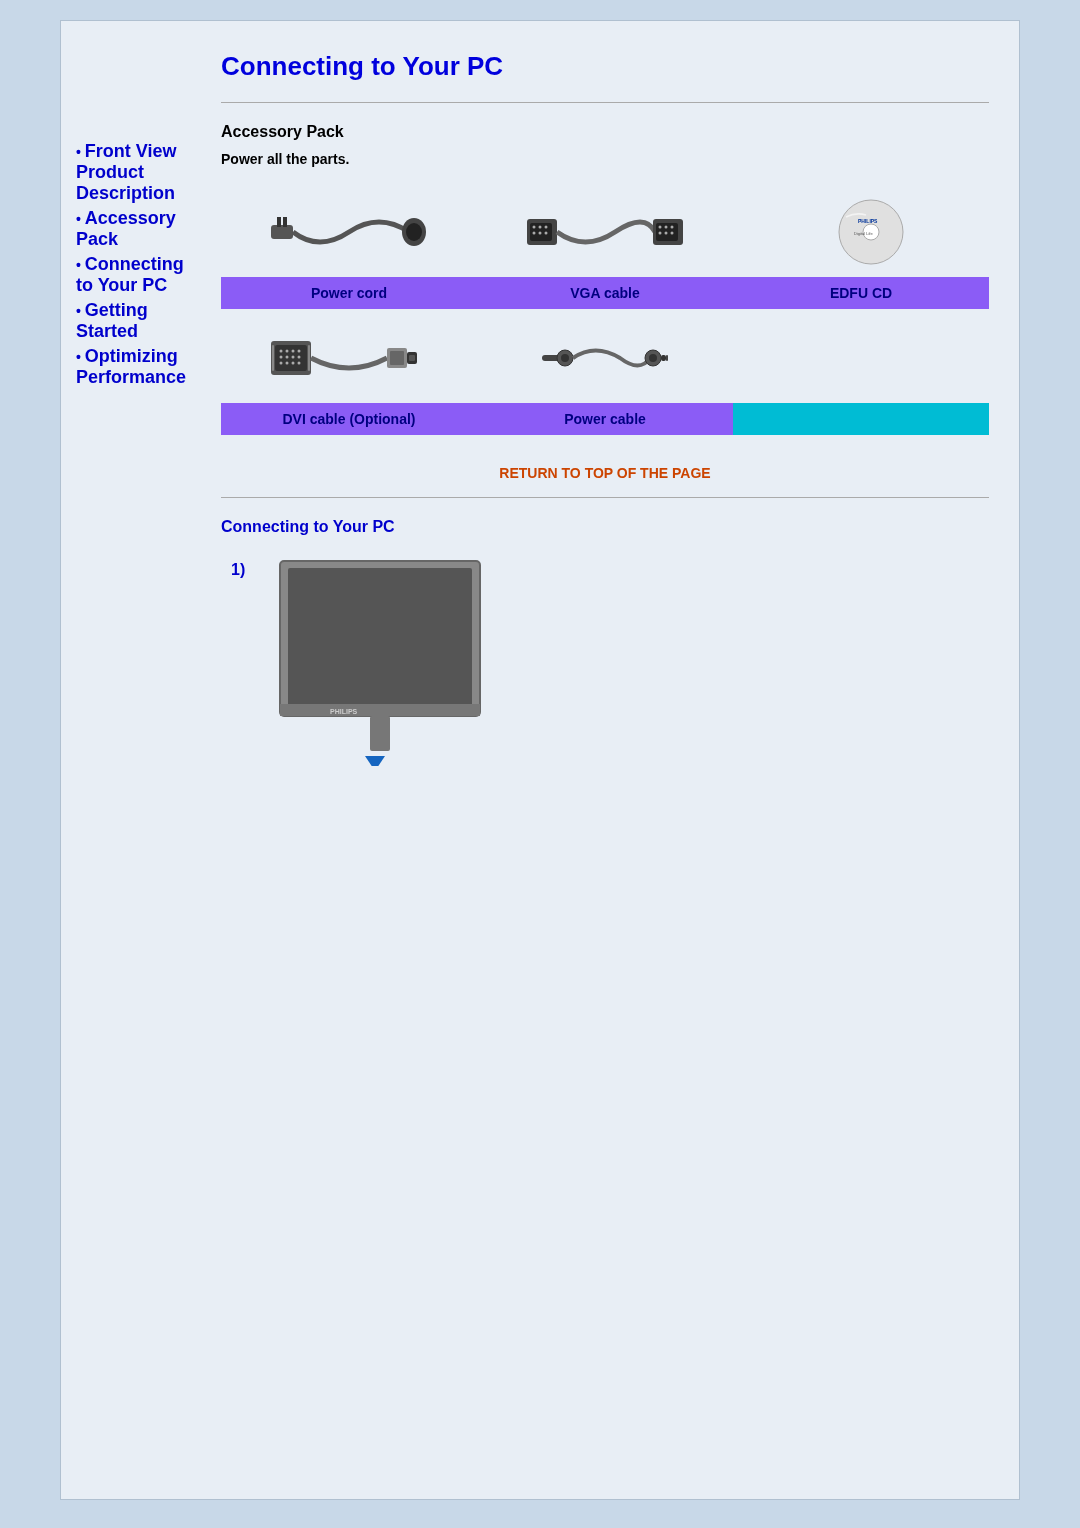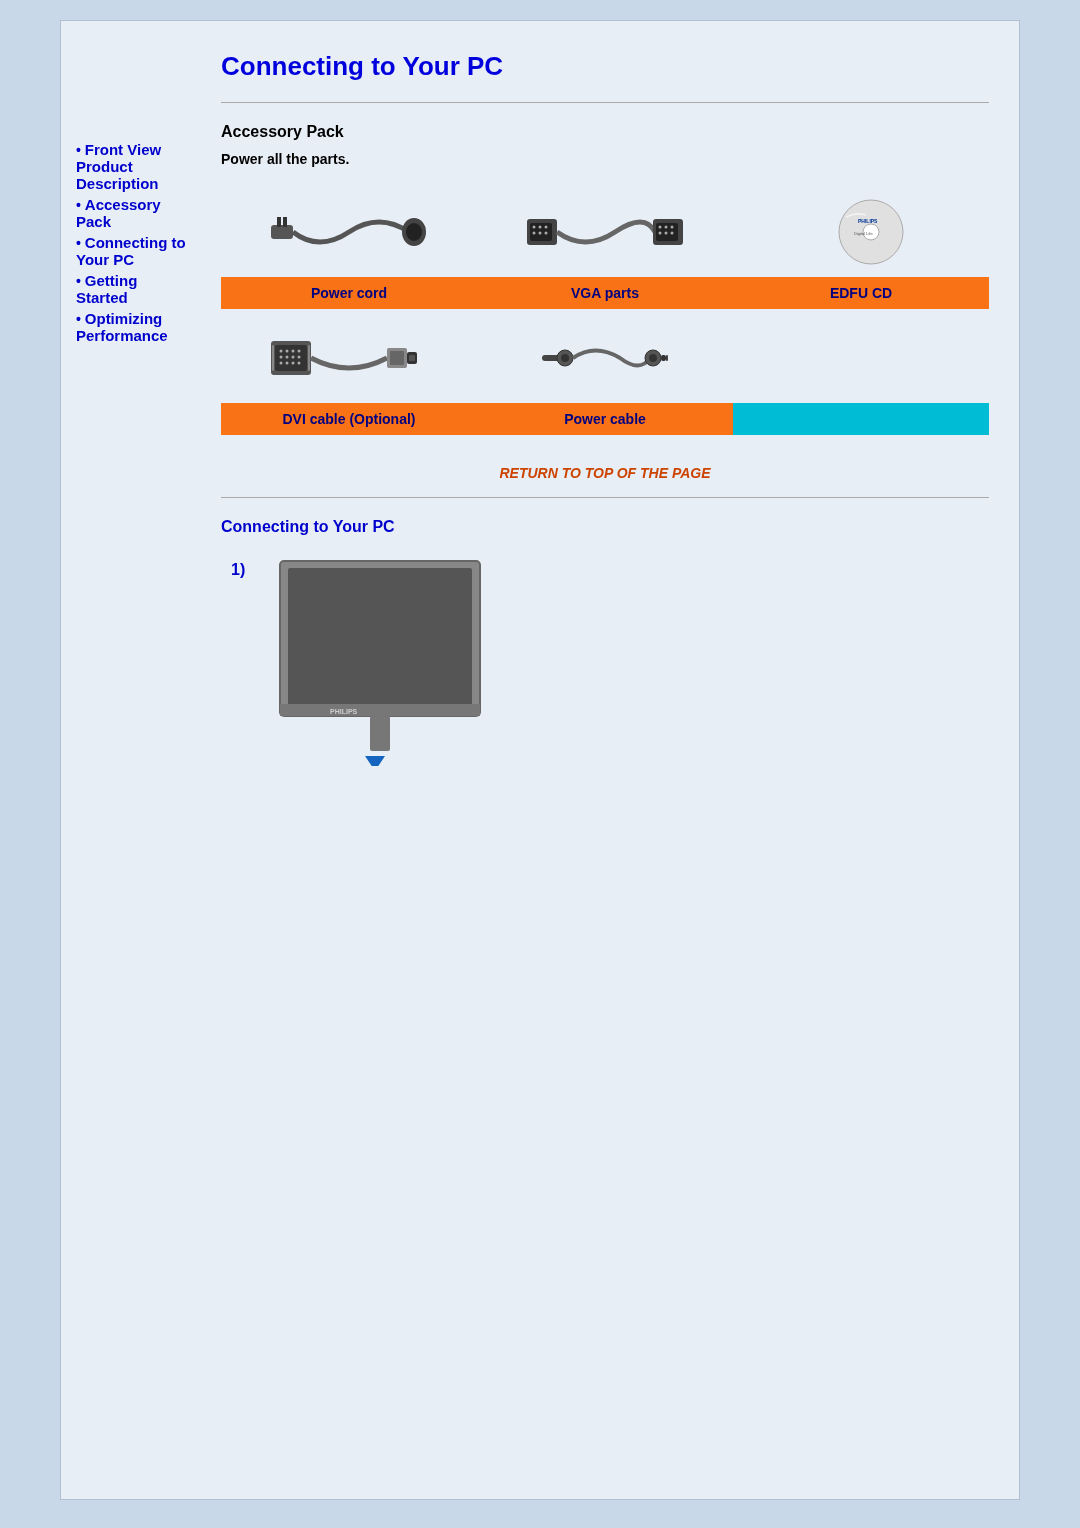--- a/index.html
+++ b/index.html
@@ -30,21 +30,21 @@
     .sidebar ul {
       list-style: none;
       padding: 0;
     }
     .sidebar ul li {
       margin-bottom: 4px;
     }
     .sidebar ul li a {
       color: #0000cc;
       text-decoration: none;
-      font-size: 15px;
+      font-size: 18px;
       font-weight: bold;
     }
     .sidebar ul li::before {
       content: "• ";
       color: #0000cc;
       font-weight: bold;
     }
     .main-content {
       flex: 1;
       padding: 30px 30px 30px 20px;
@@ -91,21 +91,21 @@
     }
     .accessory-image {
       height: 90px;
       display: flex;
       align-items: center;
       justify-content: center;
       width: 100%;
       padding: 10px;
     }
     .accessory-label {
-      background: #f97316;
+      background: #8b5cf6;
       color: #000080;
       font-weight: bold;
       font-size: 14px;
       text-align: center;
       padding: 8px 4px;
       width: 100%;
     }
     .accessory-label-empty {
       background: #00bcd4;
       padding: 8px 4px;
@@ -132,21 +132,20 @@
       height: 70px;
     }
     
     .audio-cable-img {
       width: 130px;
       height: 70px;
     }
     .return-link-container {
       text-align: center;
       margin: 30px 0 16px 0;
-      font-style: italic;
     }
     .return-link {
       color: #cc4400;
       font-weight: bold;
       font-size: 14px;
       text-decoration: none;
     }
     .divider2 {
       border: none;
       border-top: 1px solid #aaa;
@@ -254,21 +253,21 @@
                 <rect x="128" y="22" width="30" height="26" rx="3" fill="#444"></rect>
                 <rect x="131" y="26" width="22" height="18" rx="2" fill="#222"></rect>
                 <circle cx="135" cy="30" r="1.5" fill="#aaa"></circle>
                 <circle cx="141" cy="30" r="1.5" fill="#aaa"></circle>
                 <circle cx="147" cy="30" r="1.5" fill="#aaa"></circle>
                 <circle cx="135" cy="36" r="1.5" fill="#aaa"></circle>
                 <circle cx="141" cy="36" r="1.5" fill="#aaa"></circle>
                 <circle cx="147" cy="36" r="1.5" fill="#aaa"></circle>
               </svg>
             </div>
-            <div class="accessory-label">VGA parts</div>
+            <div class="accessory-label">VGA cable</div>
           </div>
 
           <div class="accessory-cell">
             <div class="accessory-image">
               <svg class="cd-img" viewBox="0 0 90 70" xmlns="http://www.w3.org/2000/svg">
 
                 <ellipse cx="55" cy="35" rx="32" ry="32" fill="#e0e0e0" stroke="#aaa" stroke-width="1"></ellipse>
                 <ellipse cx="55" cy="35" rx="8" ry="8" fill="white" stroke="#aaa" stroke-width="1"></ellipse>
 
                 <text x="42" y="26" font-size="5" fill="#003399" font-weight="bold">PHILIPS</text>

